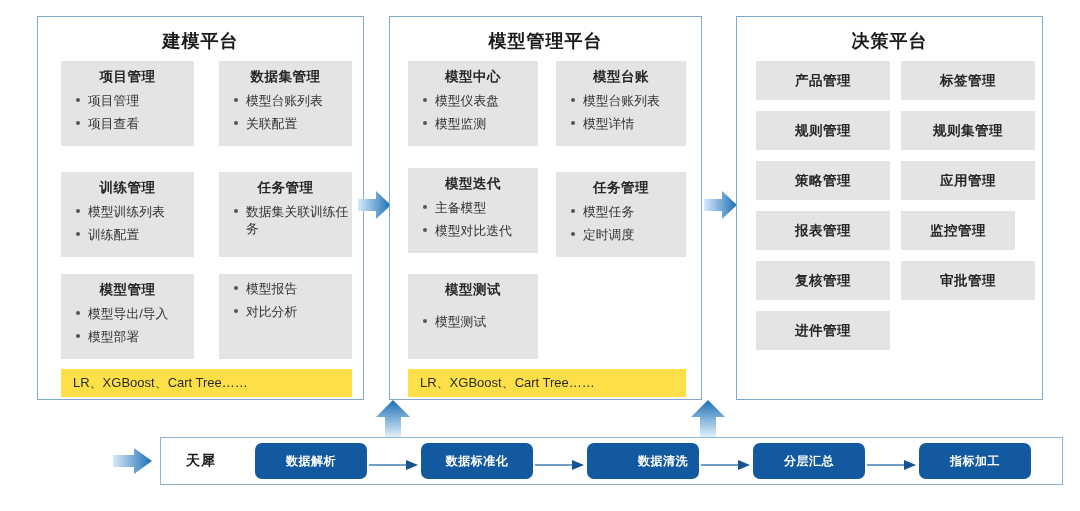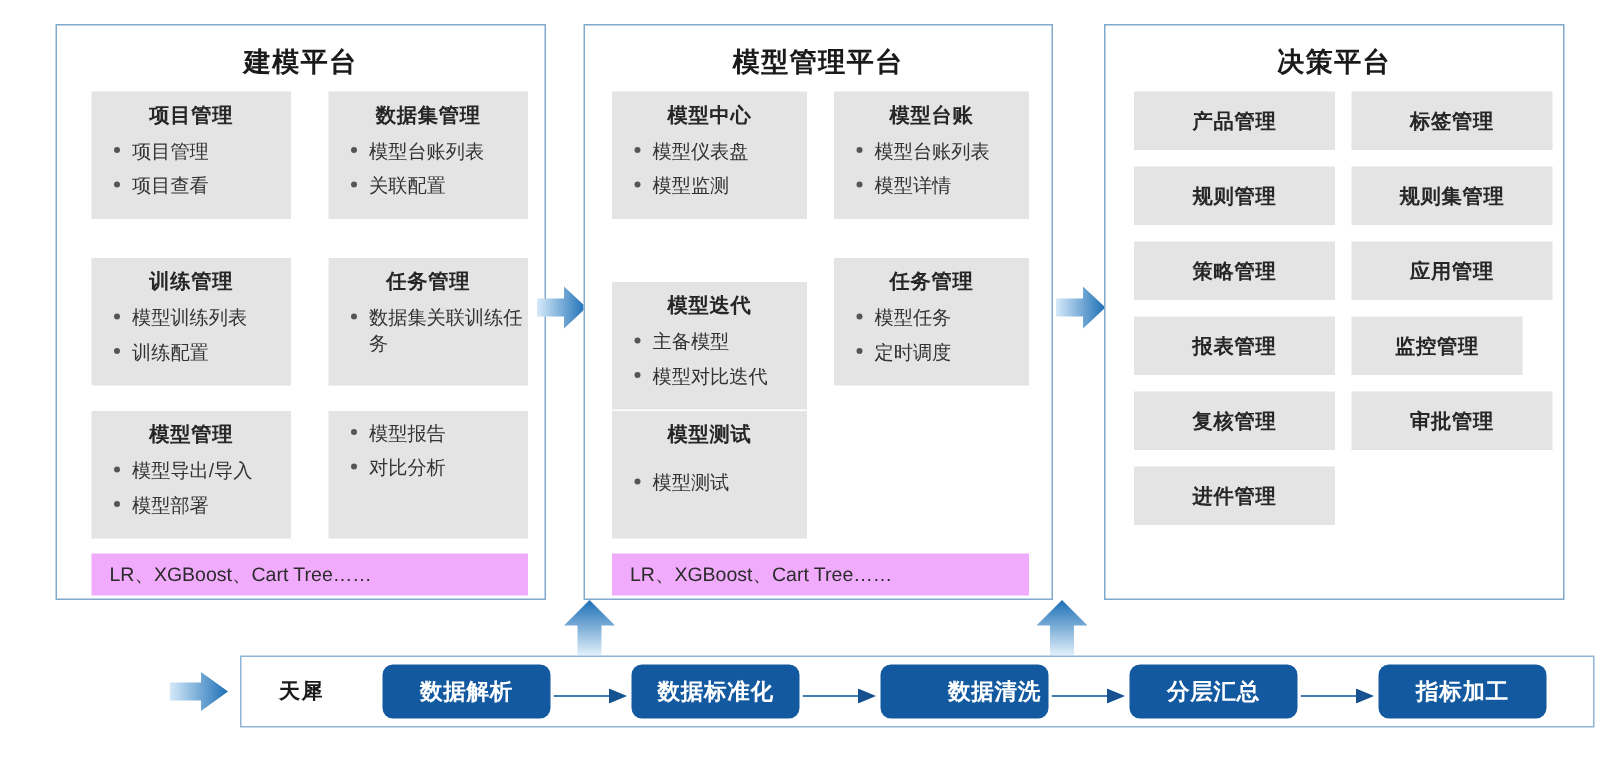--- a/index.html
+++ b/index.html
@@ -48,21 +48,21 @@
   .gbox li::before {
     content: "";
     position: absolute;
     left: 1px; top: 6px;
     width: 4px; height: 4px;
     background: #555555;
     border-radius: 50%;
   }
   .algo-bar {
     position: absolute;
-    background: #f0abfc;
+    background: #fde047;
     font-size: 13px;
     color: #2b2b2b;
     display: flex;
     align-items: center;
     padding-left: 12px;
   }
   
   .dbtn {
     position: absolute;
     background: #e4e4e4;
@@ -92,21 +92,21 @@
     letter-spacing: 1px;
   }
   .pipe-step {
     position: absolute;
     background: #13599f;
     border-radius: 7px;
     display: flex;
     align-items: center;
     justify-content: center;
     color: #ffffff;
-    font-size: 15px;
+    font-size: 12px;
     font-weight: bold;
     letter-spacing: .5px;
     text-align: right;
   }
   .pipe-conn { position: absolute; }
 
   
   .cyl { position: absolute; }
   .cyl-text {
     position: absolute;
@@ -196,21 +196,21 @@
       </ul>
     </div>
     <div class="gbox" style="left:166px; top:44px; width:130px; height:85px;">
       <div class="gbox-title">模型台账</div>
       <ul>
         <li>模型台账列表</li>
         <li>模型详情</li>
       </ul>
     </div>
 
-    <div class="gbox" style="left:18px; top:171px; width:130px; height:85px;">
+    <div class="gbox" style="left:18px; top:151px; width:130px; height:85px;">
       <div class="gbox-title">模型迭代</div>
       <ul>
         <li>主备模型</li>
         <li>模型对比迭代</li>
       </ul>
     </div>
     <div class="gbox" style="left:166px; top:155px; width:130px; height:85px;">
       <div class="gbox-title">任务管理</div>
       <ul>
         <li>模型任务</li>

